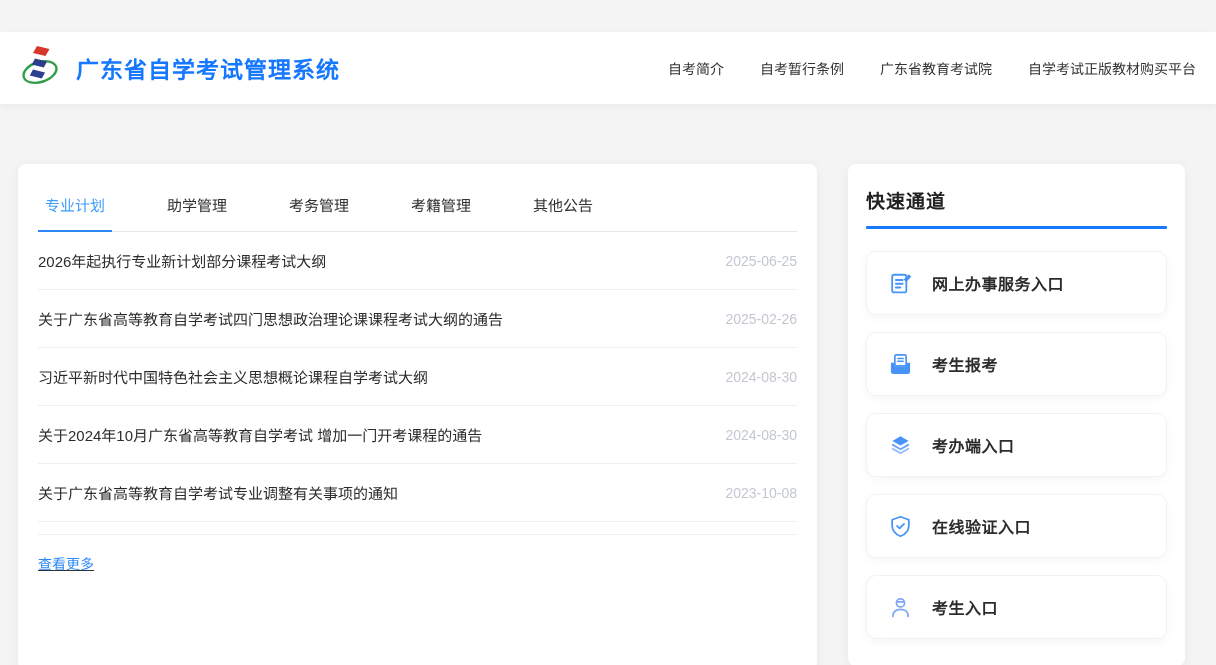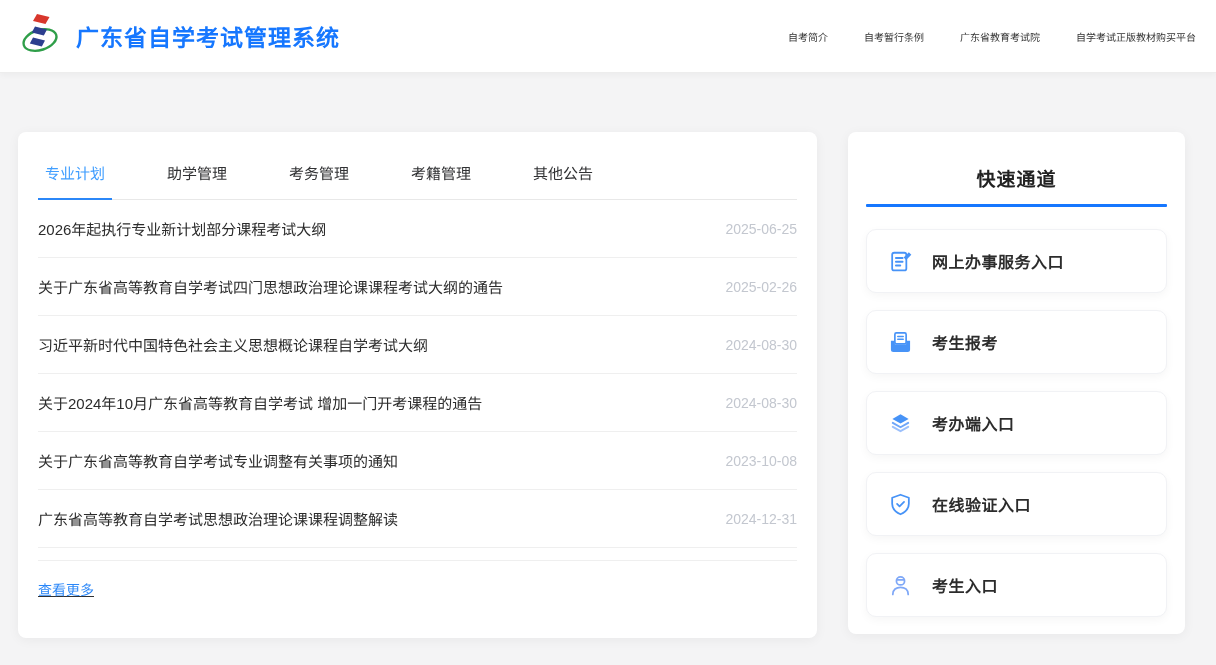--- a/index.html
+++ b/index.html
@@ -13,34 +13,35 @@
   .header {
     height:73px;
     background:#fff;
     display:flex;
     align-items:center;
     padding:0 20px 0 16px;
     border-bottom:1px solid #ededed;
     box-shadow:0 2px 6px rgba(0,0,0,.04);
     position:relative;
     z-index:2;
+    margin-top:32px;
   }
   .logo { width:48px; height:52px; flex:0 0 auto; }
   .site-title {
     font-size:23px;
     font-weight:bold;
     color:#1677ff;
     margin-left:12px;
     letter-spacing:1px;
   }
   .top-nav { margin-left:auto; display:flex; align-items:center; }
   .top-nav a {
     text-decoration:none;
     color:#333;
-    font-size:10px;
+    font-size:14px;
     margin-left:36px;
     cursor:pointer;
     white-space:nowrap;
   }
 
   
   .main {
     display:flex;
     align-items:flex-start;
     padding:59px 31px 0 18px;
@@ -114,22 +115,21 @@
     font-size:14px;
     color:#2b87f8;
     text-decoration:none;
     cursor:pointer;
   }
 
   
   .quick-card {
     flex:0 0 337px;
     height:502px;
-    padding:32px 18px 20px 18px;
-    text-align:center;
+    padding:22px 18px 20px 18px;
   }
   .quick-title {
     font-size:19px;
     font-weight:bold;
     color:#222;
     letter-spacing:1px;
   }
   .quick-divider {
     height:3px;
     background:#1677ff;
@@ -206,24 +206,20 @@
         <span class="news-date">2024-08-30</span>
       </div>
       <div class="news-row">
         <span class="news-title">关于2024年10月广东省高等教育自学考试 增加一门开考课程的通告</span>
         <span class="news-date">2024-08-30</span>
       </div>
       <div class="news-row">
         <span class="news-title">关于广东省高等教育自学考试专业调整有关事项的通知</span>
         <span class="news-date">2023-10-08</span>
       </div>
-      <div class="news-row">
-        <span class="news-title">广东省高等教育自学考试思想政治理论课课程调整解读</span>
-        <span class="news-date">2024-12-31</span>
-      </div>
       <div class="news-spacer"></div>
     </div>
 
     <div class="news-footer">
       <a class="more-link">查看更多</a>
     </div>
   </section>
 
   <aside class="card quick-card">
     <div class="quick-title">快速通道</div>

